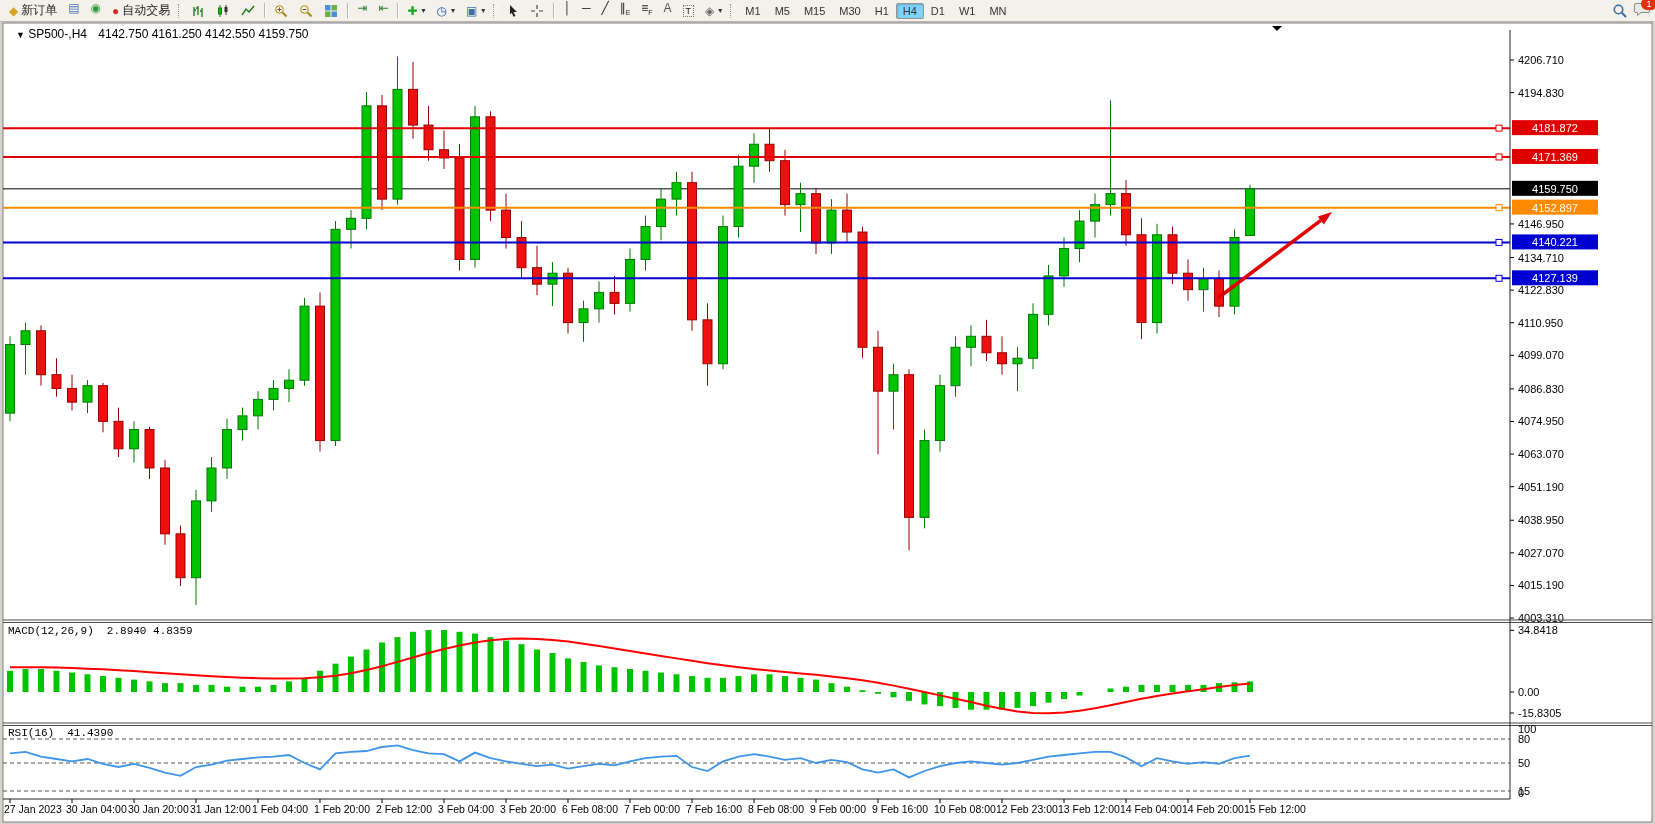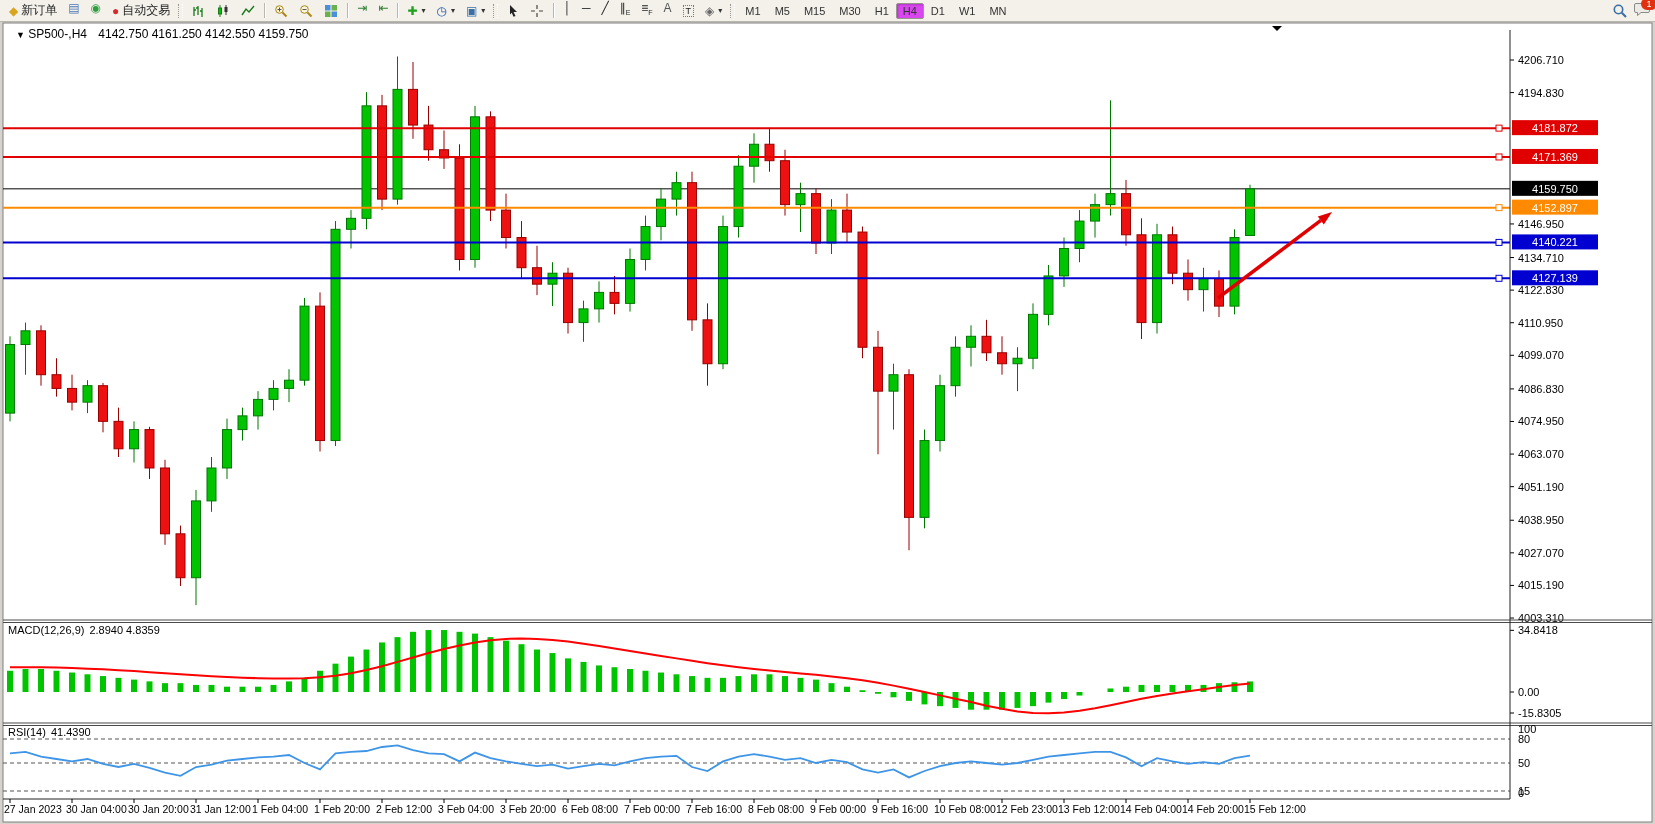--- a/index.html
+++ b/index.html
@@ -8,30 +8,30 @@
   .toolbar{position:absolute;top:0;left:0;right:0;height:21px;background:#f3f1ea;
        border-bottom:1px solid #b9b6ae;display:flex;align-items:center;gap:1px;
        padding:0 4px;font-size:12px;z-index:5;white-space:nowrap;}
   .tbtn{display:inline-flex;align-items:center;gap:3px;padding:1px 4px;height:17px;
        border:1px solid transparent;border-radius:2px;color:#222;}
   .ico{font-size:12px;line-height:1;display:inline-block;}
   .sep{width:1px;height:15px;background:#b9b6ae;box-shadow:1px 0 0 #fff;margin:0 3px;}
   .grip{width:3px;height:14px;border-left:1px dotted #9a978f;border-right:1px dotted #fff;margin:0 2px;}
   .caret{font-size:8px;color:#333;margin-left:1px;}
   .tf{padding:1px 6px;font-size:11px;color:#333;border:1px solid transparent;border-radius:2px;}
-  .tf.active{border:1px solid #98958d;background:#d946ef;box-shadow:inset 1px 1px 2px rgba(0,0,0,.18);}
+  .tf.active{border:1px solid #98958d;background:#7dd3fc;box-shadow:inset 1px 1px 2px rgba(0,0,0,.18);}
   .right-group{margin-left:auto;display:flex;align-items:center;gap:6px;}
   .badge{position:absolute;top:-4px;right:-6px;background:#e03010;color:#fff;font-size:9px;
        min-width:12px;height:12px;border-radius:7px;text-align:center;line-height:12px;padding:0 2px;}
   .bubble-wrap{position:relative;display:inline-block;}
   #plot{position:absolute;left:0;top:0;z-index:1;}
   #plot text{font-family:"Liberation Sans",sans-serif;}
   .overlay{position:absolute;z-index:3;font-size:12px;color:#000;}
   .ind-label{font-size:11px;}
-  .ind-label span{margin-right:5px;}
+  .ind-label span{margin-right:13px;font-family:Liberation Mono, monospace;}
   sub.tool{font-size:7px;}
   .boxT{border:1px dotted #777;font-size:9px;padding:0 2px;line-height:10px;}
 </style>
 </head>
 <body>
 
 <div class="toolbar">
   <div class="tbtn">
     <span class="ico" style="color:#d9a520">◆</span>
     <span>新订单</span>
@@ -521,14 +521,14 @@
 
 <div class="overlay" style="left:16px;top:27px;">
   <span style="font-size:9px;">▼</span>
   <span>SP500-,H4</span>
   <span style="margin-left:8px;">4142.750 4161.250 4142.550 4159.750</span>
 </div>
 <div class="overlay ind-label" style="left:8px;top:624px;">
   <span>MACD(12,26,9)</span><span>2.8940 4.8359</span>
 </div>
 <div class="overlay ind-label" style="left:8px;top:726px;">
-  <span>RSI(14)</span><span>41.4390</span>
+  <span>RSI(16)</span><span>41.4390</span>
 </div>
 
 </body></html>

